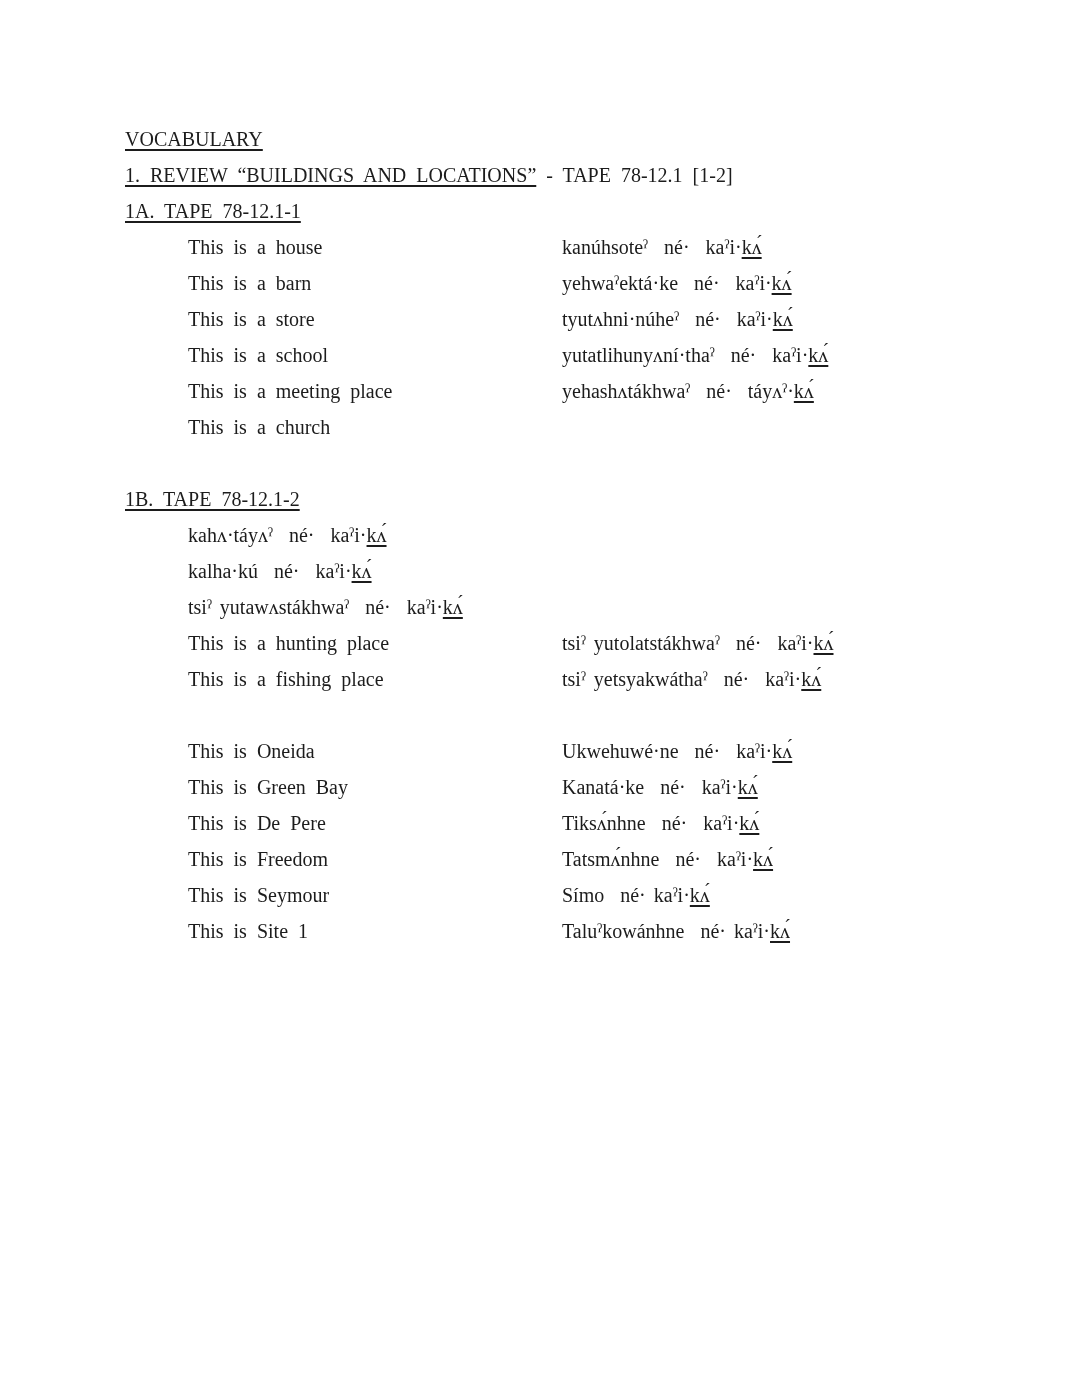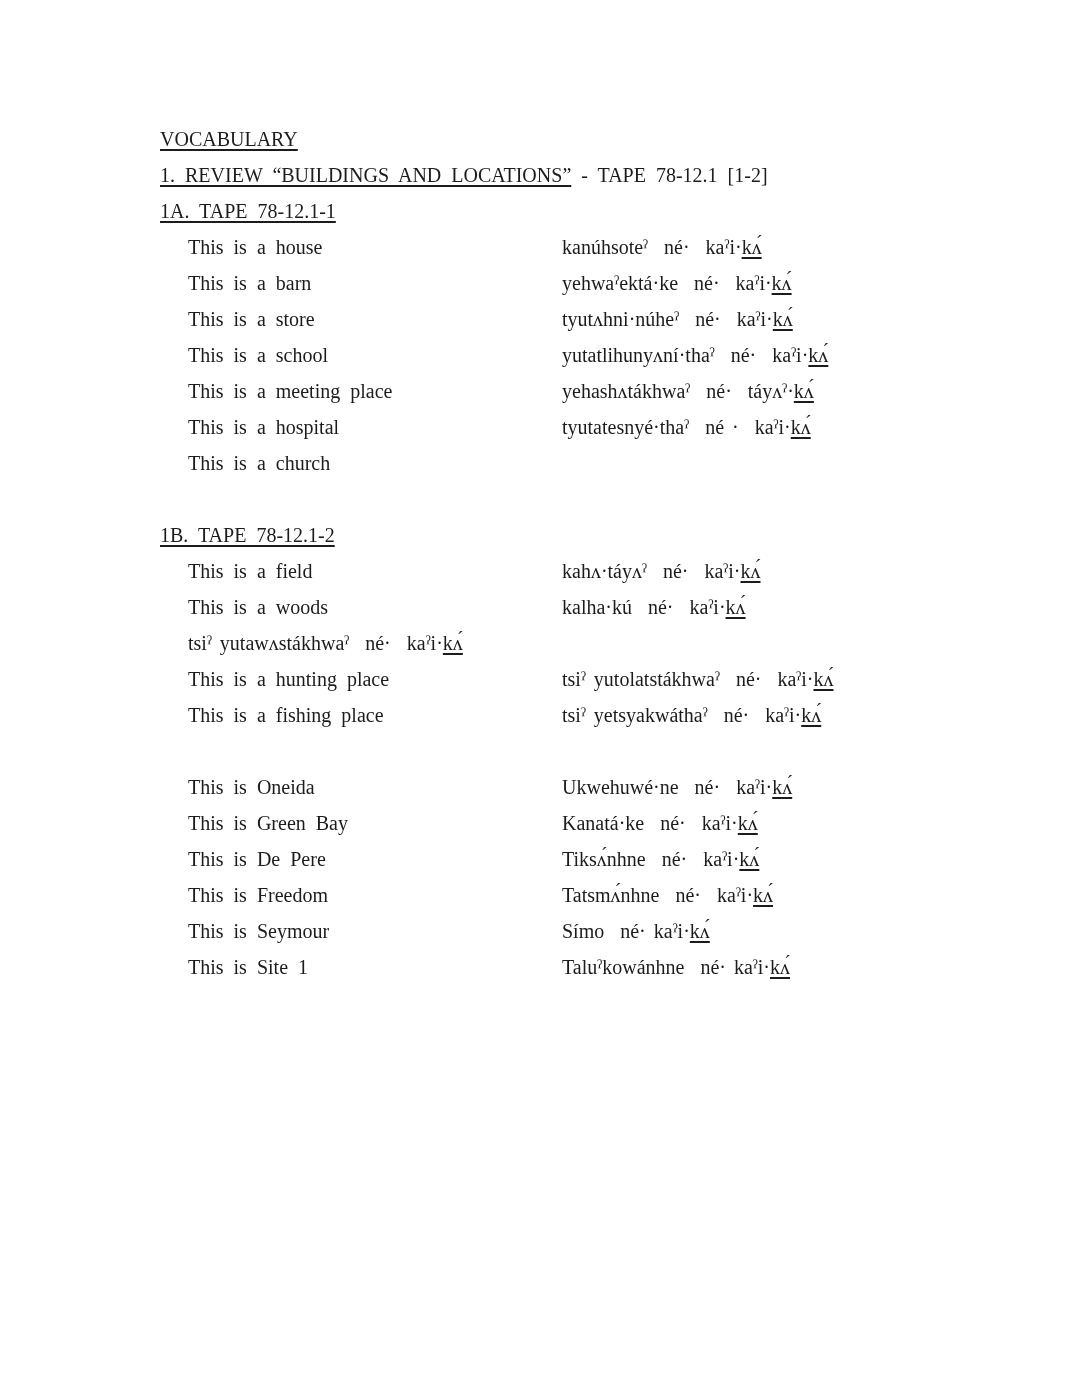--- a/index.html
+++ b/index.html
@@ -7,21 +7,21 @@
     width: 1066px;
     height: 1380px;
     background: #ffffff;
     color: #1c1c1c;
     font-family: "Liberation Serif", "DejaVu Serif", serif;
     font-size: 20px;
     overflow: hidden;
   }
   .page { padding: 121px 30px 0 125px; }
   .line { height: 36px; line-height: 36px; white-space: pre; }
-  .heading { word-spacing: 5px; margin-left: 35px; }
+  .heading { word-spacing: 5px; }
   .u {
     text-decoration: underline;
     text-underline-offset: 3px;
     text-decoration-thickness: 1.5px;
   }
   .row { display: flex; padding-left: 63px; }
   .en { flex: 0 0 374px; width: 374px; word-spacing: 5px; white-space: pre; }
   .on { word-spacing: 3px; white-space: pre; }
   .blank { }
 </style>
@@ -50,37 +50,31 @@
   </div>
   <div class="line row">
     <span class="en">This is a school</span>
     <span class="on"><span>yutatlihunyʌní·thaˀ  né·  kaˀi·</span><span class="u">kʌ́</span></span>
   </div>
   <div class="line row">
     <span class="en">This is a meeting place</span>
     <span class="on"><span>yehashʌtákhwaˀ  né·  táyʌˀ·</span><span class="u">kʌ́</span></span>
   </div>
   <div class="line row">
-    <span class="en">This is a hospital</span>
-    <span class="on"><span>tyutatesnyé·thaˀ  né ·  kaˀi·</span><span class="u">kʌ́</span></span>
-  </div>
-  <div class="line row">
     <span class="en">This is a church</span>
   </div>
 
   <div class="line blank"></div>
 
   <div class="line heading"><span class="u">1B. TAPE 78-12.1-2</span></div>
 
   <div class="line row">
-    <span class="en">This is a field</span>
     <span class="on"><span>kahʌ·táyʌˀ  né·  kaˀi·</span><span class="u">kʌ́</span></span>
   </div>
   <div class="line row">
-    <span class="en">This is a woods</span>
     <span class="on"><span>kalha·kú  né·  kaˀi·</span><span class="u">kʌ́</span></span>
   </div>
   <div class="line row">
     <span class="on"><span>tsiˀ yutawʌstákhwaˀ  né·  kaˀi·</span><span class="u">kʌ́</span></span>
   </div>
   <div class="line row">
     <span class="en">This is a hunting place</span>
     <span class="on"><span>tsiˀ yutolatstákhwaˀ  né·  kaˀi·</span><span class="u">kʌ́</span></span>
   </div>
   <div class="line row">

